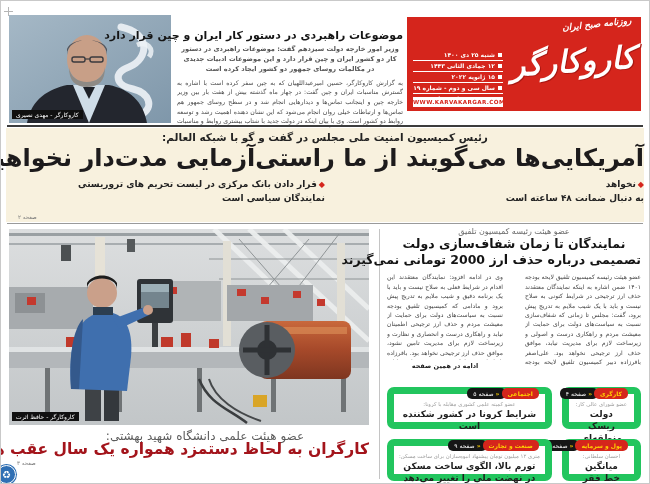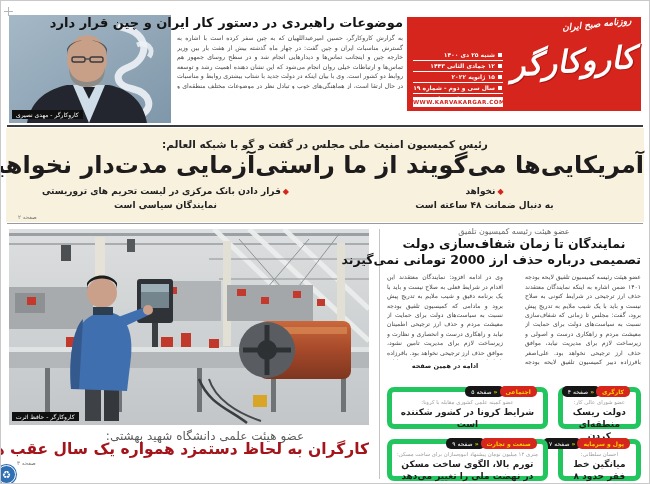--- a/index.html
+++ b/index.html
@@ -13,21 +13,21 @@
   .crop-mark:before{ content:""; position:absolute; left:4px; top:0; width:1px; height:9px; background:#b5b5b5;}
   .crop-mark:after{ content:""; position:absolute; top:4px; left:0; width:9px; height:1px; background:#b5b5b5;}
 
   
   .top-photo{ position:absolute; left:8px; top:14px; width:162px; height:108px; overflow:hidden; background:#8ea3b4;}
   .photo-caption{ position:absolute; left:3px; bottom:4px; background:#101010; color:#fff;
                   font-size:6px; line-height:9px; padding:0 4px; letter-spacing:.2px; }
 
   .top-article{ position:absolute; left:176px; top:12px; width:226px; height:112px; text-align:center; }
   .ta-kicker{ color:#c62a28; font-size:7.5px; font-weight:bold; }
-  .ta-headline{ font-size:13px; font-weight:bold; color:#151515; white-space:nowrap; margin-top:2px; }
+  .ta-headline{ font-size:11px; font-weight:bold; color:#151515; white-space:nowrap; margin-top:16px; }
   .ta-subhead{ font-size:6.6px; font-weight:bold; color:#555; line-height:1.5; margin-top:3px; padding:0 2px;}
   .ta-body{ font-size:6.2px; color:#474747; text-align:justify; line-height:1.55;
             margin-top:3px; height:56px; overflow:hidden; }
 
   .masthead{ position:absolute; right:8px; top:16px; width:234px; height:94px; background:#d5251c; }
   .mh-tagline{ position:absolute; right:10px; top:2px; color:#fff; font-size:9px; font-weight:bold;
                font-style:italic; transform:rotate(-6deg); }
   .mh-logo{ position:absolute; right:6px; top:26px; color:#fff; font-size:31px; font-weight:bold;
             font-style:italic; transform:rotate(-4deg); letter-spacing:-1px; text-shadow:1px 1px 0 #a81712;}
   .mh-dates{ position:absolute; left:6px; top:33px; width:90px; }
@@ -36,25 +36,25 @@
   .sq-icon{ display:inline-block; width:4px; height:4px; background:#fff; margin-left:3px; }
   .mh-site{ position:absolute; left:6px; bottom:4px; width:90px; height:10px; background:#fff;
             color:#d5251c; font-size:5.6px; font-weight:bold; text-align:center; line-height:10px;
             letter-spacing:.4px; direction:ltr; }
 
   .rule-main{ position:absolute; left:6px; right:6px; top:124px; height:2px; background:#3c3c3c; }
   .rule-thin{ position:absolute; left:6px; right:6px; top:222px; height:1px; background:#9a9a9a; }
 
   
   .lead{ position:absolute; left:5px; right:5px; top:127px; height:94px; background:#f8f1de; }
-  .lead-kicker{ text-align:center; font-size:10.5px; font-weight:bold; color:#222; padding-top:10px; }
+  .lead-kicker{ text-align:center; font-size:10.5px; font-weight:bold; color:#222; padding-top:3px; }
   .lead-headline{ text-align:center; font-size:24px; font-weight:bold; color:#1d1b1c;
                   white-space:nowrap; margin-top:1px; }
   .lead-bullets{ display:flex; margin-top:6px; }
-  .bullet-col{ flex:1; text-align:center; }
+  .bullet-col{ flex:1; }
   .b-line1,.b-line2{ font-size:9px; font-weight:bold; color:#222; line-height:1.5; }
   .diamond-icon{ color:#d5251c; font-size:8px; margin-left:2px; }
   .lead-pageref{ position:absolute; left:12px; bottom:2px; font-size:5.5px; color:#777; }
 
   
   .factory-photo{ position:absolute; left:8px; top:228px; width:360px; height:196px; overflow:hidden; background:#ccd0d2;}
   .worker-kicker{ position:absolute; left:24px; top:428px; width:360px; text-align:center;
                   font-size:12px; color:#5c5c5c; }
   .worker-headline{ position:absolute; left:8px; top:439px; width:360px; text-align:center;
                     font-size:15.5px; font-weight:bold; color:#a3141b; white-space:nowrap; }
@@ -70,21 +70,21 @@
   .ba-kicker{ font-size:8px; color:#6a6a6a; }
   .ba-h1,.ba-h2{ font-size:12.5px; font-weight:bold; color:#141414; white-space:nowrap; line-height:1.25; }
   .ba-cols{ display:flex; gap:22px; margin-top:5px; text-align:justify; }
   .ba-col{ width:122px; }
   .ba-text{ font-size:6.1px; color:#474747; line-height:1.55; height:96px; overflow:hidden; }
   .ba-continue{ font-size:6.5px; font-weight:bold; color:#222; text-align:center; margin-top:2px; }
 
   
   .teasers{ position:absolute; right:8px; top:386px; width:254px; display:grid;
             grid-template-columns:1fr 1fr; column-gap:10px; row-gap:10px; }
-  .teaser{ position:relative; height:42px; border:5px solid #22c55e; border-radius:7px;
+  .teaser{ position:relative; height:42px; border:7px solid #22c55e; border-radius:7px;
            background:#fff; text-align:center; padding-top:7px; }
   .tag{ position:absolute; top:-6px; right:6px; display:flex; height:11px; direction:rtl; }
   .tag-section{ background:#d5251c; color:#ffd200; font-size:6px; font-weight:bold;
                 line-height:11px; padding:0 6px; border-radius:5px; position:relative; z-index:2; white-space:nowrap;}
   .tag-page{ background:#161616; color:#fff; font-size:6px; line-height:11px;
              padding:0 6px; border-radius:5px; margin-right:-4px; white-space:nowrap; }
   .chev-icon{ color:#ffd200; font-weight:bold; margin-left:2px; }
   .teaser-kicker{ font-size:5.4px; color:#9b9b9b; white-space:nowrap; overflow:hidden; padding:0 5px;}
   .teaser-text{ font-size:9px; font-weight:bold; color:#1e1e1e; line-height:1.35; padding:0 7px; margin-top:1px;}
 </style>
@@ -116,20 +116,21 @@
       <path d="M60,52 C62,72 94,72 96,52 C96,66 90,72 78,72 C66,72 60,66 60,52 Z" fill="#8e8a85"></path>
       <rect x="63" y="42" width="13" height="5" rx="2" fill="none" stroke="#3a3a3e" stroke-width="1.4"></rect>
       <rect x="81" y="42" width="13" height="5" rx="2" fill="none" stroke="#3a3a3e" stroke-width="1.4"></rect>
       <line x1="76" y1="44" x2="81" y2="44" stroke="#3a3a3e" stroke-width="1.2"></line>
     </svg>
     <span class="photo-caption">کاروکارگر - مهدی نصیری</span>
   </div>
 
   <div class="top-article">
     <div class="ta-headline">موضوعات راهبردی در دستور کار ایران و چین قرار دارد</div>
+    <div class="ta-subhead">وزیر امور خارجه دولت سیزدهم گفت: موضوعات راهبردی در دستور کار دو کشور ایران و چین قرار دارد و این موضوعات ادبیات جدیدی در مکالمات روسای جمهور دو کشور ایجاد کرده است</div>
     <div class="ta-body">به گزارش کاروکارگر، حسین امیرعبداللهیان که به چین سفر کرده است با اشاره به گسترش مناسبات ایران و چین گفت: در چهار ماه گذشته بیش از هفت بار بین وزیر خارجه چین و اینجانب تماس‌ها و دیدارهایی انجام شد و در سطح روسای جمهور هم تماس‌ها و ارتباطات خیلی روان انجام می‌شود که این نشان دهنده اهمیت رشد و توسعه روابط دو کشور است. وی با بیان اینکه در دولت جدید با شتاب بیشتری روابط و مناسبات در حال ارتقا است، از هماهنگی‌های خوب و تبادل نظر در موضوعات مختلف منطقه‌ای و بین‌المللی و منافع دو طرف خبر داد و گفت: وزارت امور خارجه تلاش می‌کند این ظرفیت‌ها را در مسیر منافع ملت ایران و توسعه روابط با چین فعال کند و ادبیات جدیدی در مکالمات روسای جمهور دو کشور ایجاد کرده است.</div>
   </div>
 
   <div class="masthead">
     <div class="mh-tagline">روزنامه صبح ایران</div>
     <div class="mh-logo">کاروکارگر</div>
     <div class="mh-dates">
       <div class="mh-date-row"><span class="sq-icon"></span><span>شنبه ۲۵ دی ۱۴۰۰</span></div>
       <div class="mh-date-row"><span class="sq-icon"></span><span>۱۲ جمادی الثانی ۱۴۴۳</span></div>
       <div class="mh-date-row"><span class="sq-icon"></span><span>۱۵ ژانویه ۲۰۲۲</span></div>

